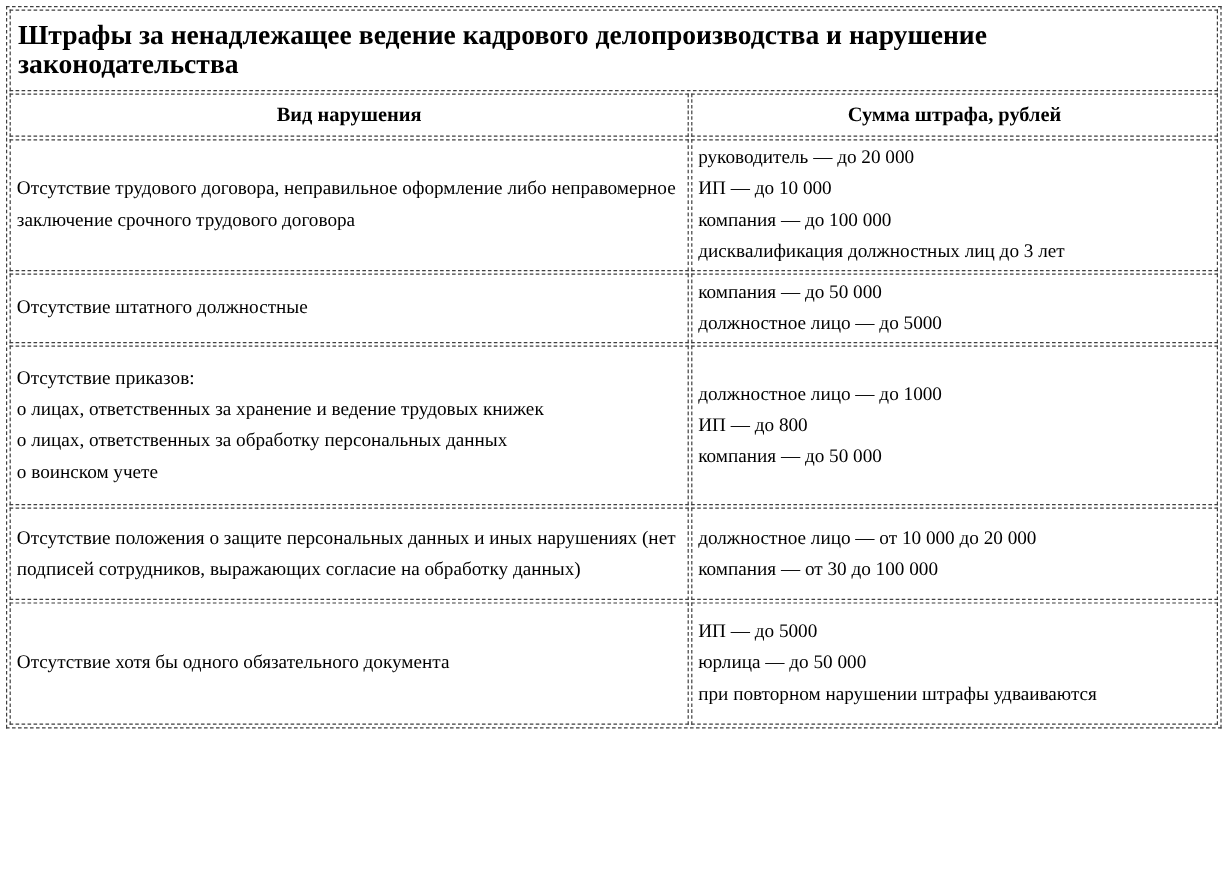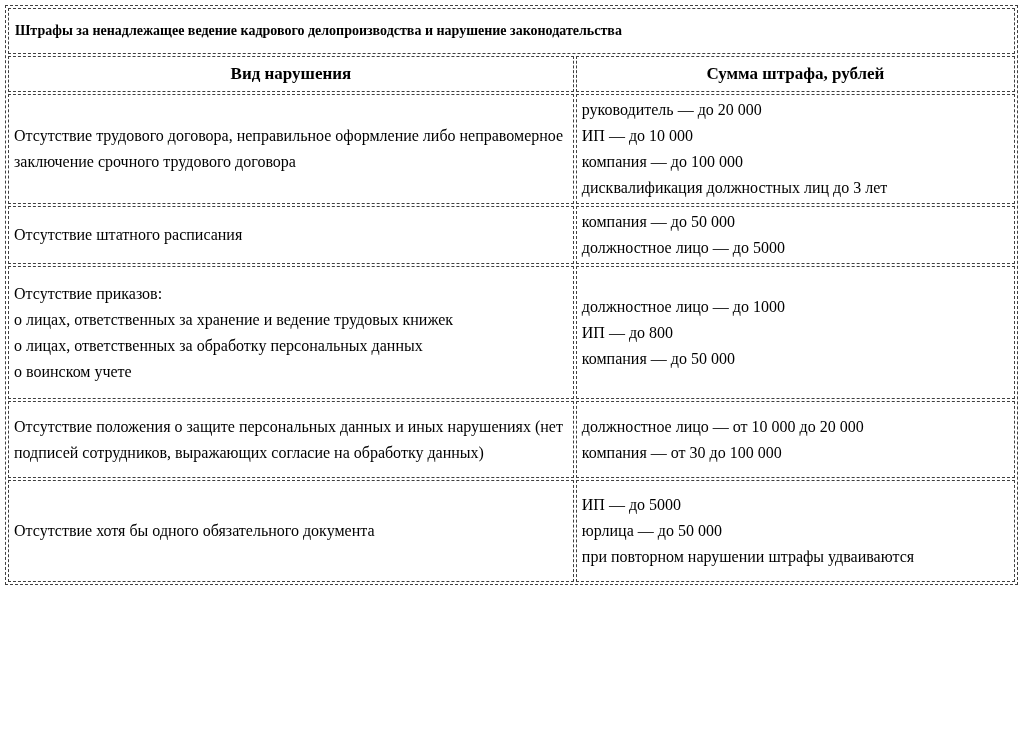--- a/index.html
+++ b/index.html
@@ -28,21 +28,21 @@
   td {
     border: 1px dashed #3f3f3f;
     vertical-align: middle;
     padding: 2px 5px;
     font-size: 16px;
     line-height: 26px;
     overflow: hidden;
   }
   td.title-cell {
     font-weight: bold;
-    font-size: 14px;
+    font-size: 23px;
     line-height: 24px;
     text-align: left;
     padding: 9px 6px;
   }
   td.header-cell {
     font-weight: bold;
     font-size: 17px;
     text-align: center;
     padding: 4px 5px;
   }
@@ -73,21 +73,21 @@
         <div class="line">руководитель — до 20 000</div>
         <div class="line">ИП — до 10 000</div>
         <div class="line">компания — до 100 000</div>
         <div class="line">дисквалификация должностных лиц до 3 лет</div>
       </td>
     </tr>
 
 
     <tr style="height:54px;">
       <td>
-        <div class="line">Отсутствие штатного расписания</div>
+        <div class="line">Отсутствие штатного должностные</div>
       </td>
       <td>
         <div class="line">компания — до 50 000</div>
         <div class="line">должностное лицо — до 5000</div>
       </td>
     </tr>
 
     <tr style="height:133px;">
       <td>
         <div class="line">Отсутствие приказов:</div>

